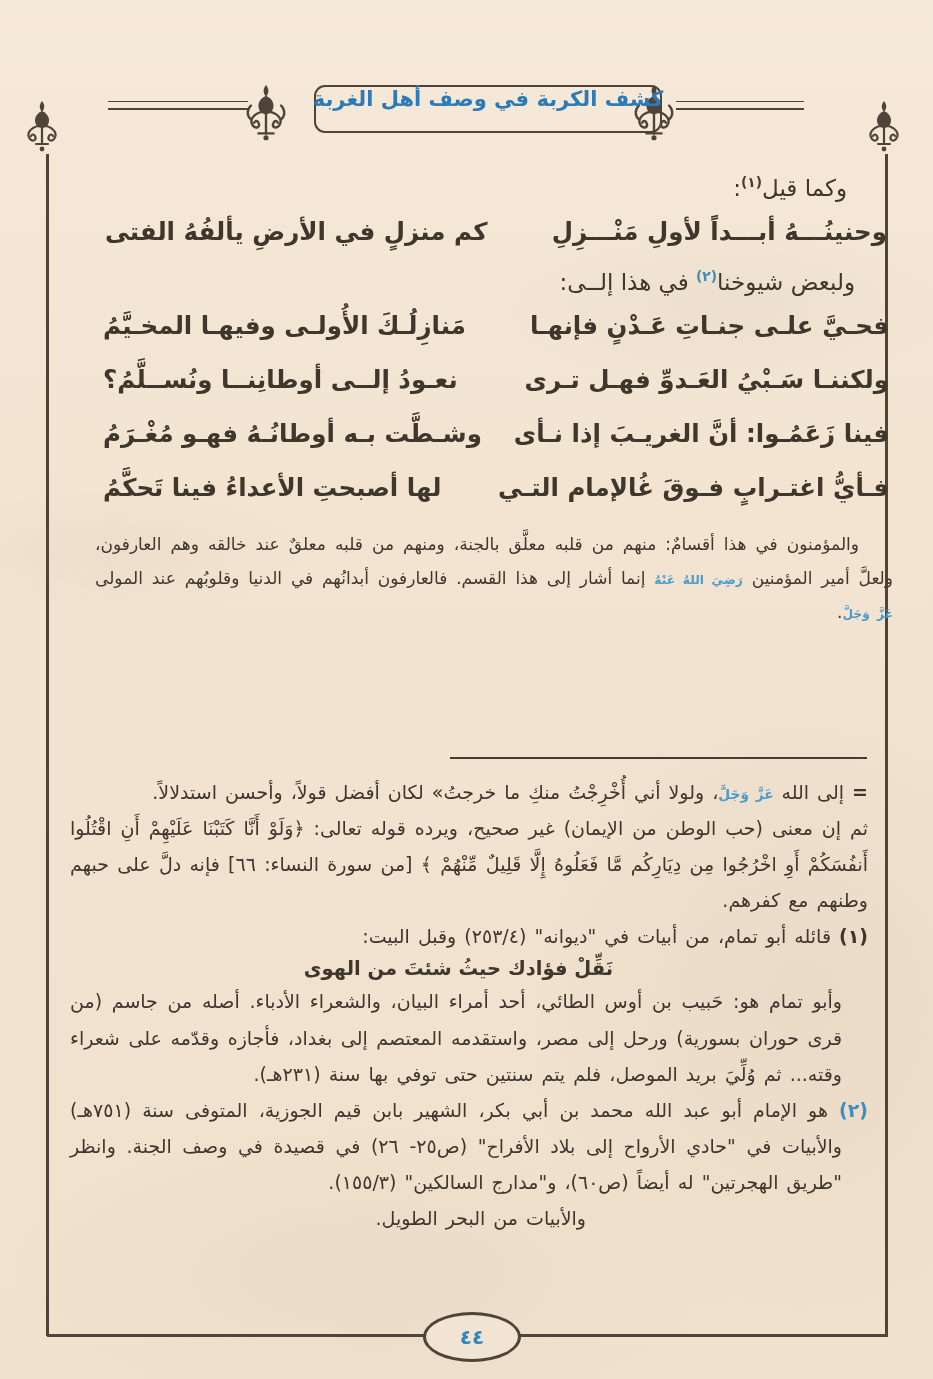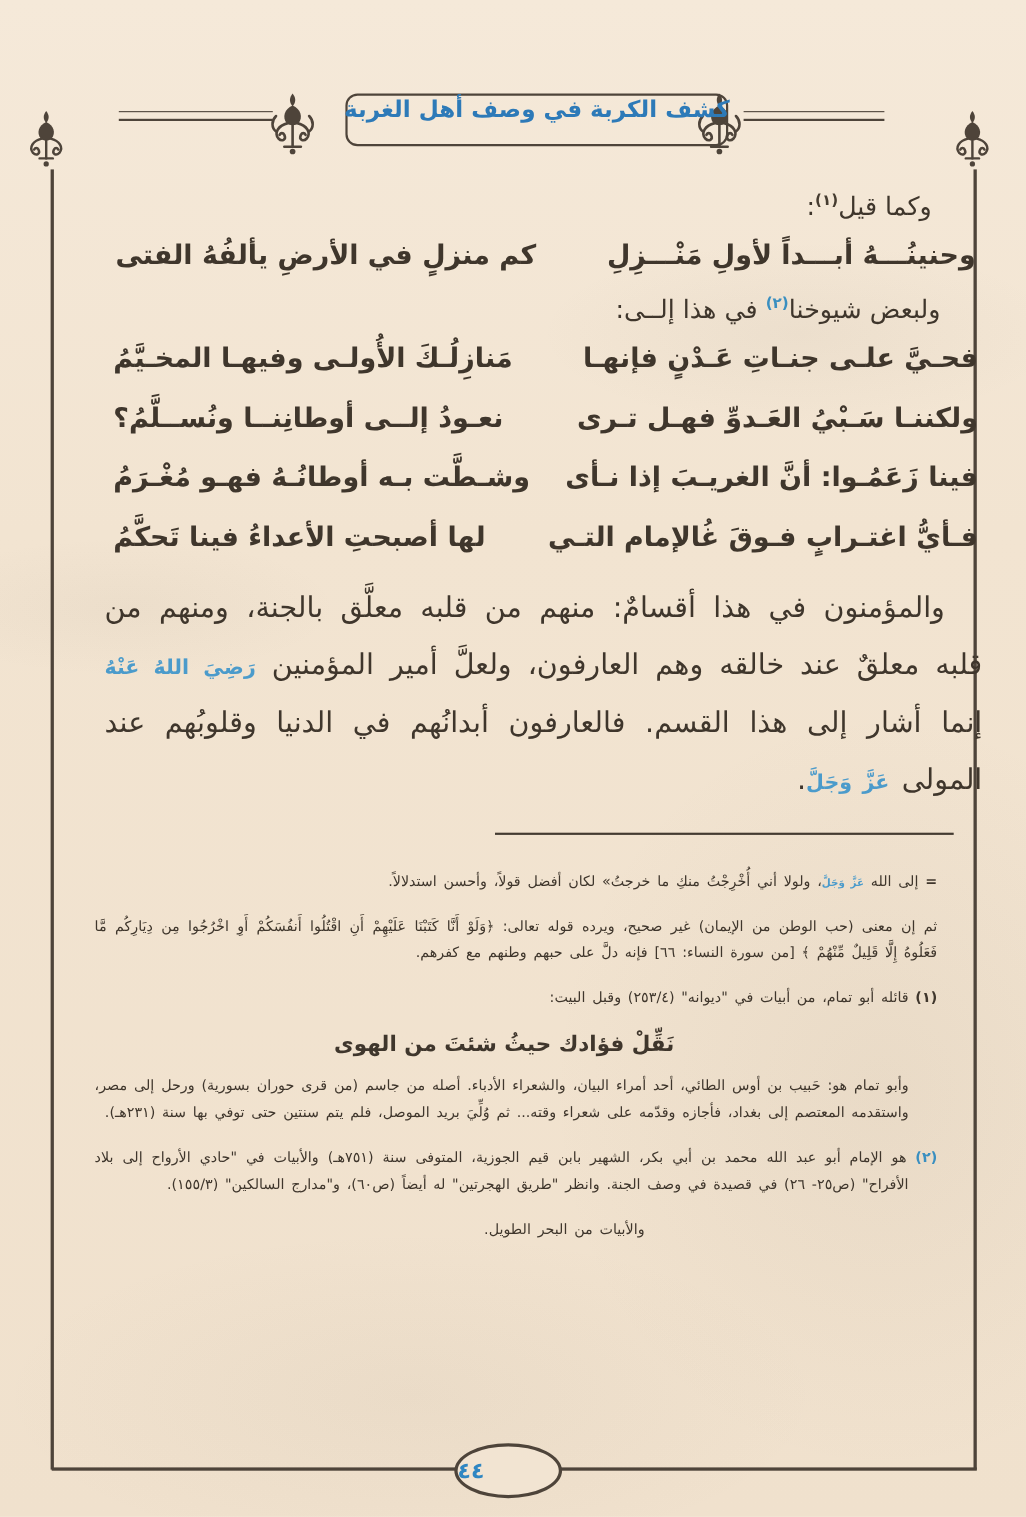--- a/index.html
+++ b/index.html
@@ -46,47 +46,47 @@
   .lead{font-size:23px; margin:0 0 10px; line-height:1.6;}
   .indent-lg{text-indent:46px;}
   .indent-md{text-indent:38px;}
   .fn-ref{font-size:0.60em; vertical-align:super; font-weight:bold; letter-spacing:1px;}
   .fn-ref.dark{color:#463c30;}
   .fn-ref.blue{color:#3a8fc0;}
   .verse{display:flex; justify-content:space-between; font-weight:bold; font-size:24.5px;}
   .v-single{margin:6px 6px 18px 10px;}
   .poem2 .verse{margin:0 4px 25px 8px;}
   .para{
-    font-size:26px; line-height:2.0; text-align:justify; text-indent:34px;
+    font-size:17px; line-height:2.0; text-align:justify; text-indent:34px;
     margin:6px 0 0; word-spacing:3px;
   }
   .holy{color:#4b9bcb; font-size:0.72em; font-weight:bold;}
   
   .fn-sep{position:absolute; left:450px; top:757px; width:417px; height:2px; background:#44false3b31; background:#443b31;}
   .footnotes{
     position:absolute; left:70px; top:774px; width:798px;
     direction:rtl; color:#3f362c;
   }
-  .fn{font-size:13px; line-height:1.9; text-align:justify; margin:16px; word-spacing:2px;}
+  .fn{font-size:19px; line-height:1.9; text-align:justify; margin:0; word-spacing:2px;}
   .fn.p3{text-indent:12px;}
   .fn.hang{padding-right:26px; text-indent:-26px;}
   .fn.bio{padding-right:26px;}
   .fn-marker{font-weight:bold;}
   .fn-marker.blue{color:#3a8fc0;}
   .cont-mark{font-weight:bold;}
   .fn-verse{
     display:flex; justify-content:space-between; font-weight:bold;
     font-size:19.5px; margin:3px 255px 3px 42px; color:#3f362c;
   }
   .fn.tail{margin-right:282px; text-align:right;}
   
   .pagenum-ellipse{
-    position:absolute; left:413px; top:1312px; width:92px; height:44px;
+    position:absolute; left:423px; top:1312px; width:92px; height:44px;
     border:3px solid #4e443a; border-radius:50%; background:#f2e4d2; z-index:2;
-    display:flex; align-items:center; justify-content:flex-start;
+    display:flex; align-items:center; justify-content:center;
   }
   .pagenum{color:#2f86c2; font-weight:bold; font-size:20px; letter-spacing:2px;}
 </style>
 </head>
 <body>
 
 <div class="page">
   <div class="texture"></div>
 
   <div class="orn corner-tl">

